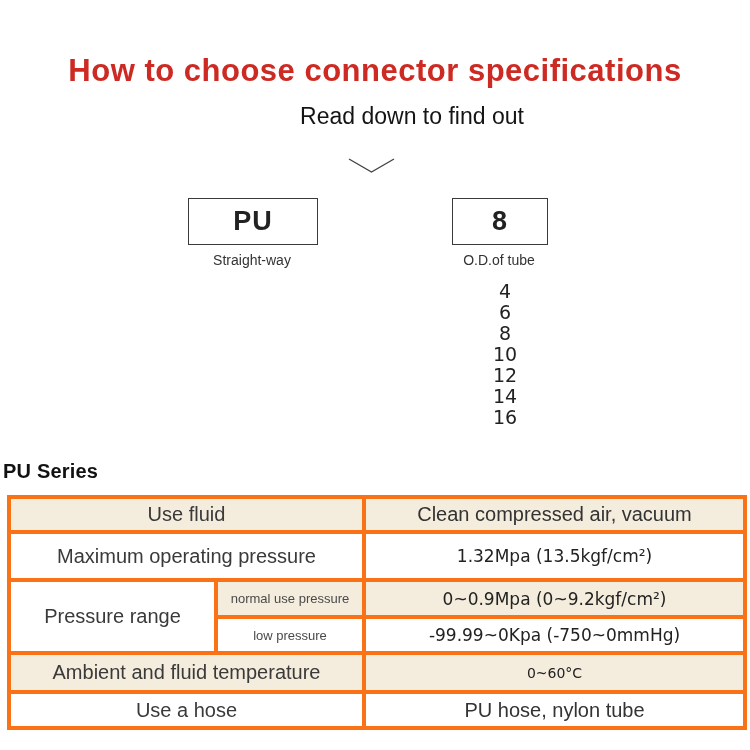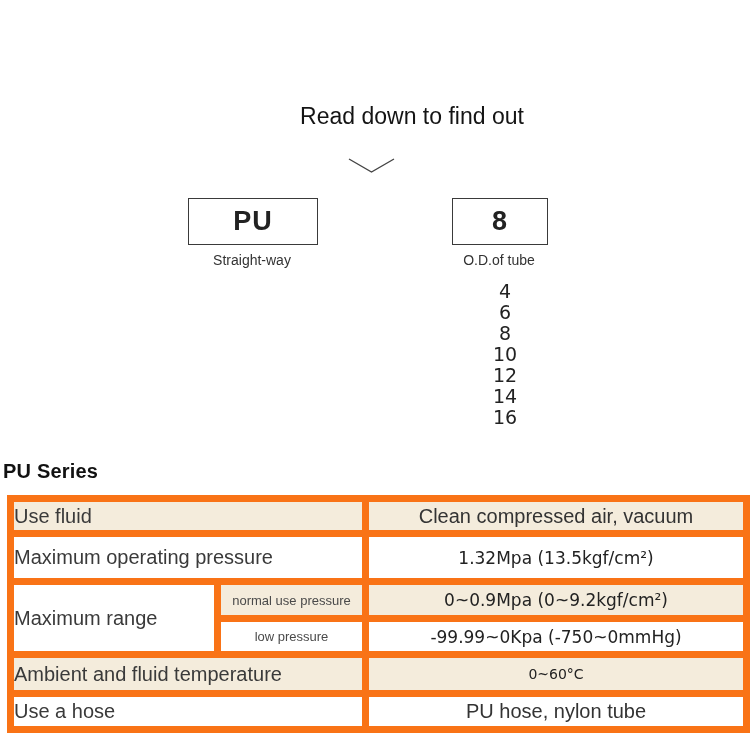--- a/index.html
+++ b/index.html
@@ -24,39 +24,40 @@
   .size-list{position:absolute;left:455px;top:281px;width:100px;text-align:center;}
   .size-list div{height:21px;line-height:21px;font-size:19px;color:#222;
          font-family:"DejaVu Sans",sans-serif;}
 
   .series-heading{position:absolute;left:3px;top:460px;font-size:20px;
          font-weight:bold;color:#111;letter-spacing:.2px;}
 
   table.spec{position:absolute;left:7px;top:495px;width:736px;
          border-collapse:collapse;table-layout:fixed;
          border:2px solid #1a1a1a;}
-  table.spec td{border:7px solid #f97316;padding:0;overflow:hidden;}
+  table.spec td{border:4px solid #f97316;padding:0;overflow:hidden;text-align:center;}
   tr.beige td{background:#f4ecdc;}
   td.beige-cell{background:#f4ecdc;}
   tr.r1{height:35px;} tr.r2{height:48px;} tr.r3{height:37px;}
   tr.r4{height:36px;} tr.r5{height:39px;} tr.r6{height:36px;}
   tr.r3 td{border-top-width:2px;}
   tr.r5 td{border-top-width:2px;}
   td.label{font-size:20px;color:#3a3a3a;padding-left:17px;text-align:left;}
   td.sub{font-size:13px;color:#4a4a4a;text-align:center;}
   td.value{text-align:center;color:#222;font-family:"DejaVu Sans",sans-serif;}
   td.value.big{font-size:20px;font-family:"Liberation Sans",sans-serif;color:#333;}
   td.value.mid{font-size:17px;}
   td.value.small{font-size:14px;}
 </style>
 </head>
 <body>
 
 <div id="page">
 
+  <div class="title">How to choose connector specifications</div>
   <div class="subtitle">Read down to find out</div>
 
   <svg class="chevron" viewBox="0 0 47 16" xmlns="http://www.w3.org/2000/svg">
     <polyline points="1,1 23.5,14 46,1" fill="none" stroke="#444" stroke-width="1.4"></polyline>
   </svg>
 
   <div class="code-box" id="series-box">
     <span>PU</span>
   </div>
   <div class="code-caption" id="series-caption">Straight-way</div>
@@ -87,21 +88,21 @@
     <tbody>
       <tr class="beige r1">
         <td class="label" colspan="2">Use fluid</td>
         <td class="value big">Clean compressed air, vacuum</td>
       </tr>
       <tr class="r2">
         <td class="label" colspan="2">Maximum operating pressure</td>
         <td class="value mid">1.32Mpa (13.5kgf/cm²)</td>
       </tr>
       <tr class="r3">
-        <td class="label" rowspan="2">Maximum range</td>
+        <td class="label" rowspan="2">Pressure range</td>
         <td class="sub beige-cell">normal use pressure</td>
         <td class="value mid beige-cell">0~0.9Mpa (0~9.2kgf/cm²)</td>
       </tr>
       <tr class="r4">
         <td class="sub">low pressure</td>
         <td class="value mid">-99.99~0Kpa (-750~0mmHg)</td>
       </tr>
       <tr class="beige r5">
         <td class="label" colspan="2">Ambient and fluid temperature</td>
         <td class="value small">0~60°C</td>

